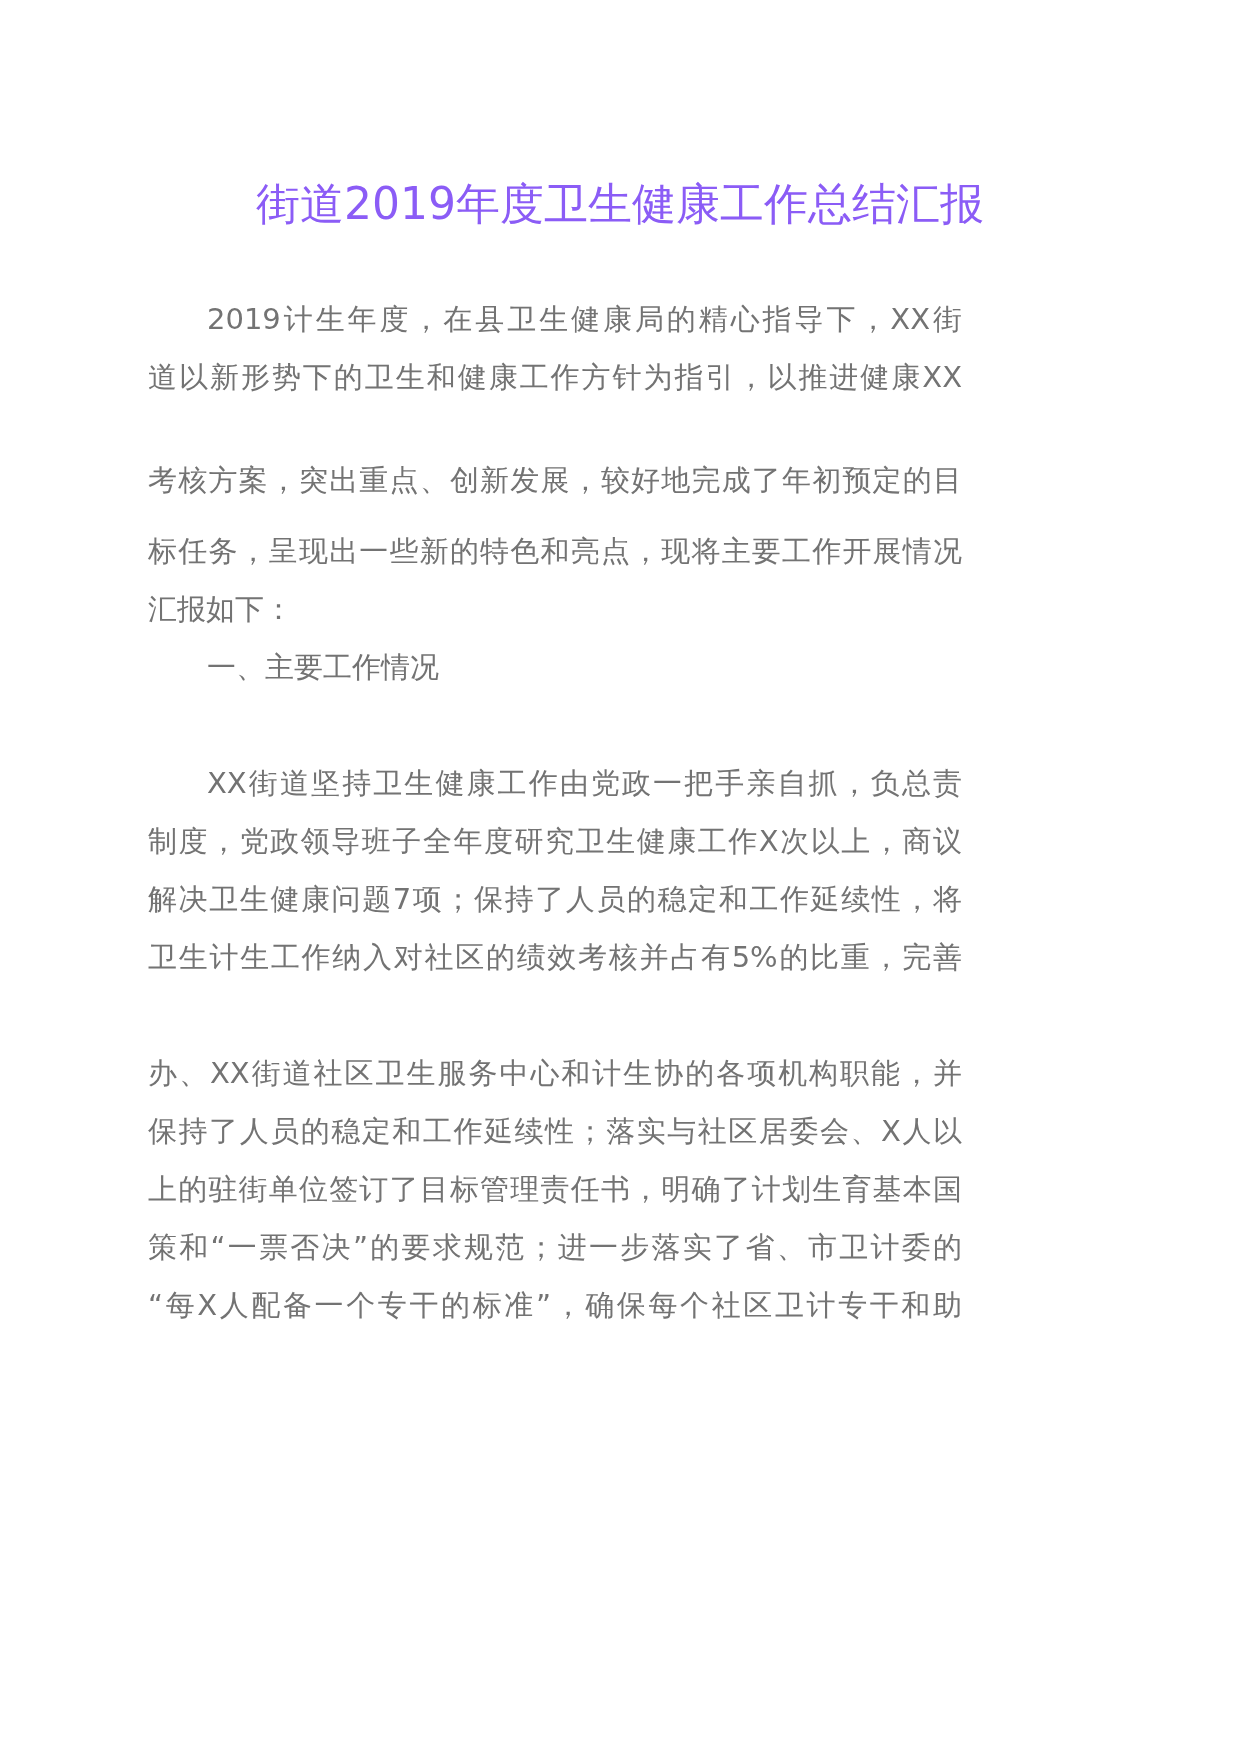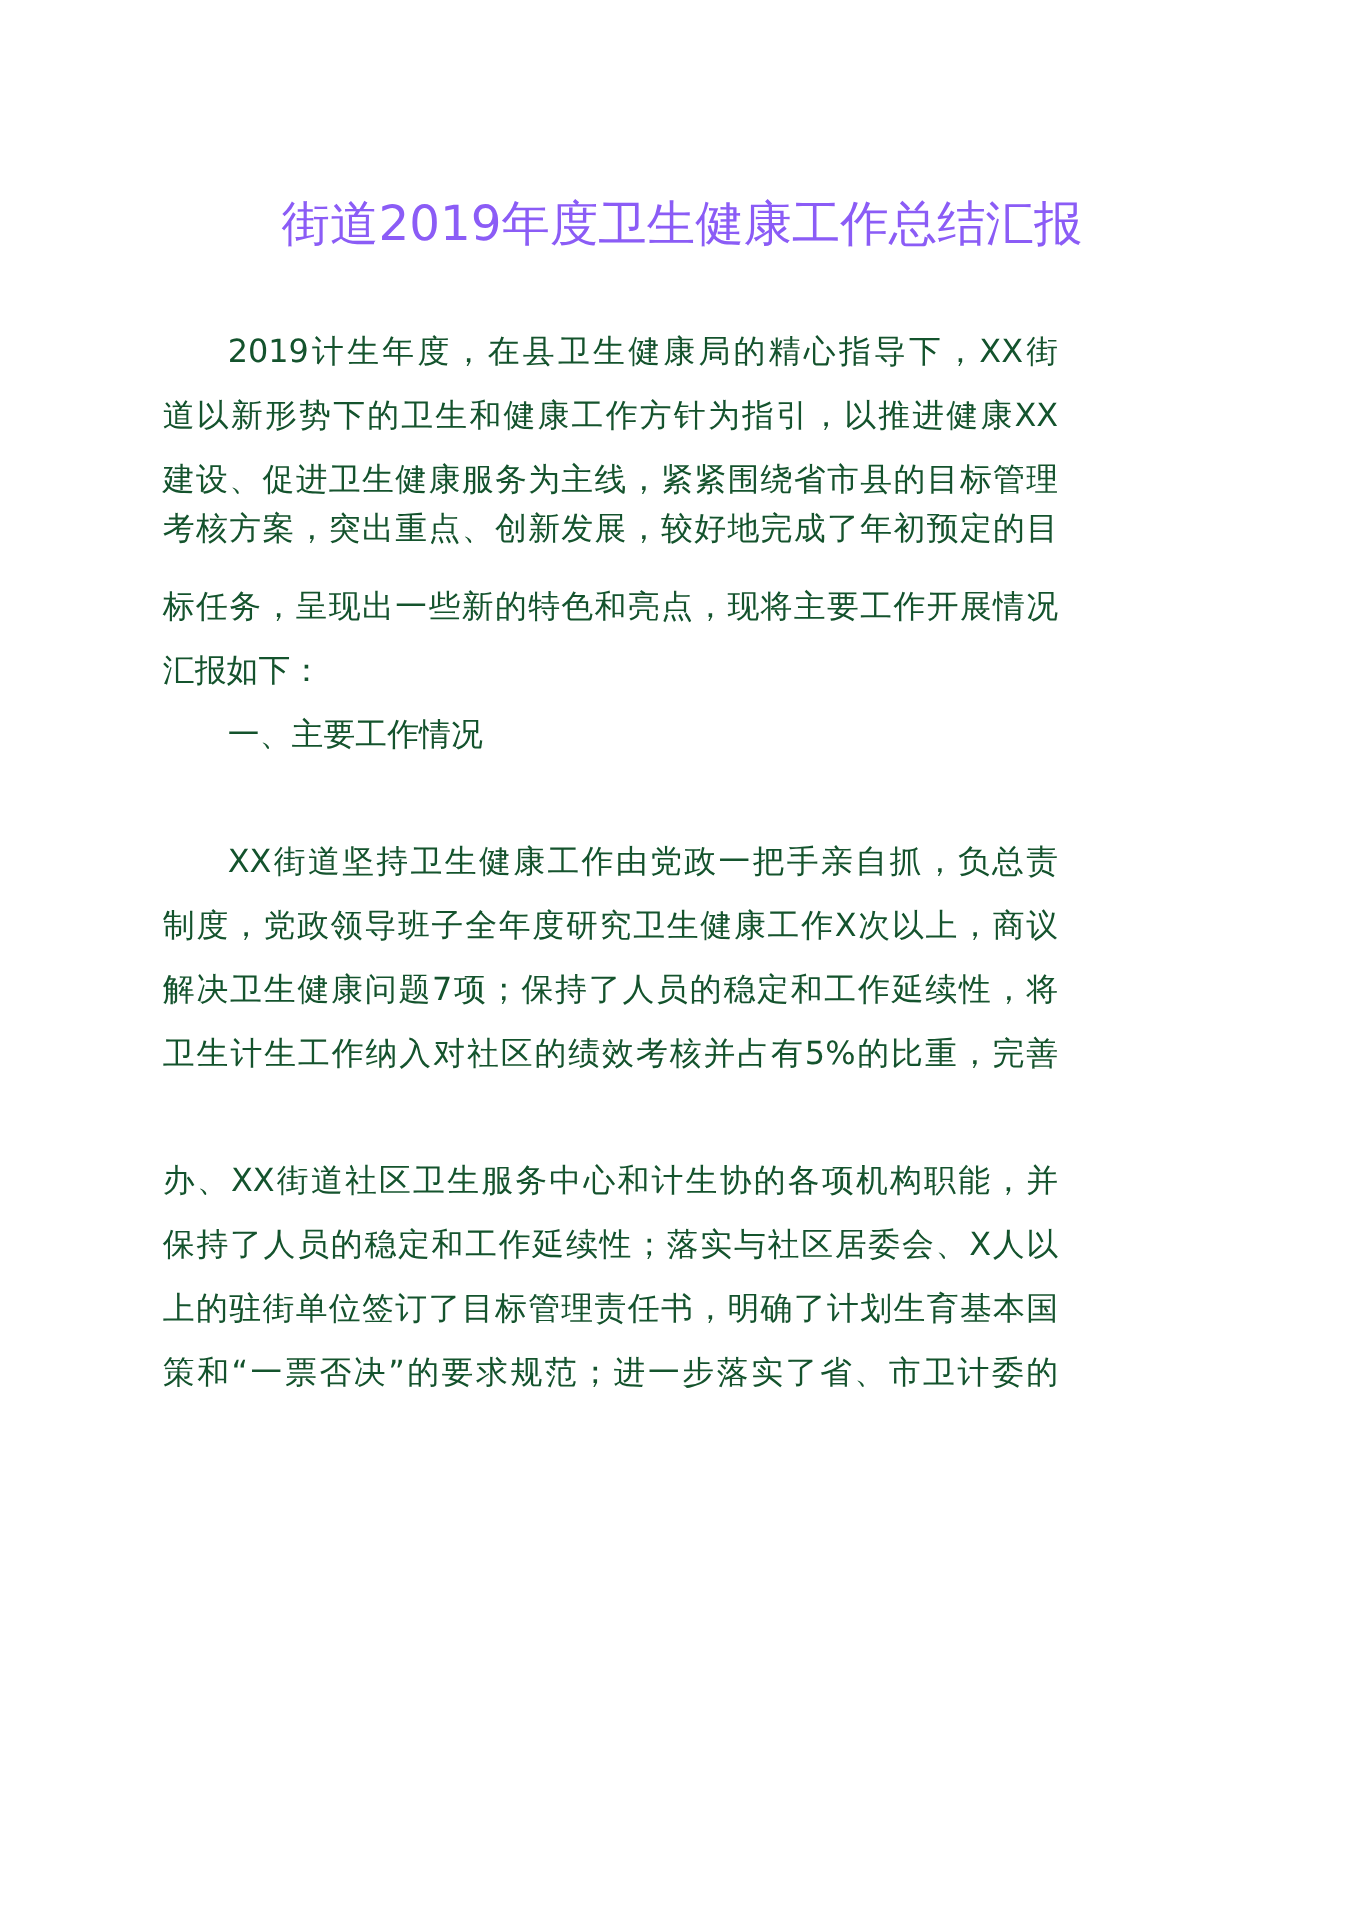--- a/index.html
+++ b/index.html
@@ -2,41 +2,41 @@
 <html><head>
   <meta charset="utf-8">
   <style>
     html, body { margin: 0; padding: 0; background: #ffffff; }
     body { width: 1240px; height: 1754px; position: relative; overflow: hidden;
       font-family: "DejaVu Sans", "Liberation Sans", sans-serif; color: #111111; }
     .page { position: absolute; left: 0; top: 0; width: 1240px; height: 1754px; background: #ffffff; }
     .title { position: absolute; left: 0; width: 1240px; top: 172px; text-align: center;
       font-size: 44px; line-height: 64px; letter-spacing: 0px; color: #8b5cf6; }
     .line { position: absolute; left: 148px; width: 814px; font-size: 29px; line-height: 40px;
-      white-space: nowrap; text-align: justify; text-align-last: justify; color: #14532d; }
+      white-space: nowrap; text-align: justify; text-align-last: justify; color: #737373; }
     .line.last { text-align-last: left; }
     .line.indent { padding-left: 59px; width: 755px; }
   </style>
 </head>
 <body>
 
 <div class="page">
   <div class="title">街道2019年度卫生健康工作总结汇报</div>
 
   <div class="line indent" style="top:299px">2019计生年度，在县卫生健康局的精心指导下，XX街</div>
   <div class="line" style="top:357px">道以新形势下的卫生和健康工作方针为指引，以推进健康XX</div>
-  <div class="line" style="top:415px">建设、促进卫生健康服务为主线，紧紧围绕省市县的目标管理</div>
   <div class="line" style="top:460px">考核方案，突出重点、创新发展，较好地完成了年初预定的目</div>
   <div class="line" style="top:531px">标任务，呈现出一些新的特色和亮点，现将主要工作开展情况</div>
   <div class="line last" style="top:589px">汇报如下：</div>
 
   <div class="line last indent" style="top:647px">一、主要工作情况</div>
 
 
   <div class="line indent" style="top:763px">XX街道坚持卫生健康工作由党政一把手亲自抓，负总责</div>
   <div class="line" style="top:821px">制度，党政领导班子全年度研究卫生健康工作X次以上，商议</div>
   <div class="line" style="top:879px">解决卫生健康问题7项；保持了人员的稳定和工作延续性，将</div>
   <div class="line" style="top:937px">卫生计生工作纳入对社区的绩效考核并占有5%的比重，完善</div>
   <div class="line" style="top:1053px">办、XX街道社区卫生服务中心和计生协的各项机构职能，并</div>
   <div class="line" style="top:1111px">保持了人员的稳定和工作延续性；落实与社区居委会、X人以</div>
   <div class="line" style="top:1169px">上的驻街单位签订了目标管理责任书，明确了计划生育基本国</div>
   <div class="line" style="top:1227px">策和“一票否决”的要求规范；进一步落实了省、市卫计委的</div>
+  <div class="line" style="top:1285px">“每X人配备一个专干的标准”，确保每个社区卫计专干和助</div>
 </div>
 
 </body></html>

